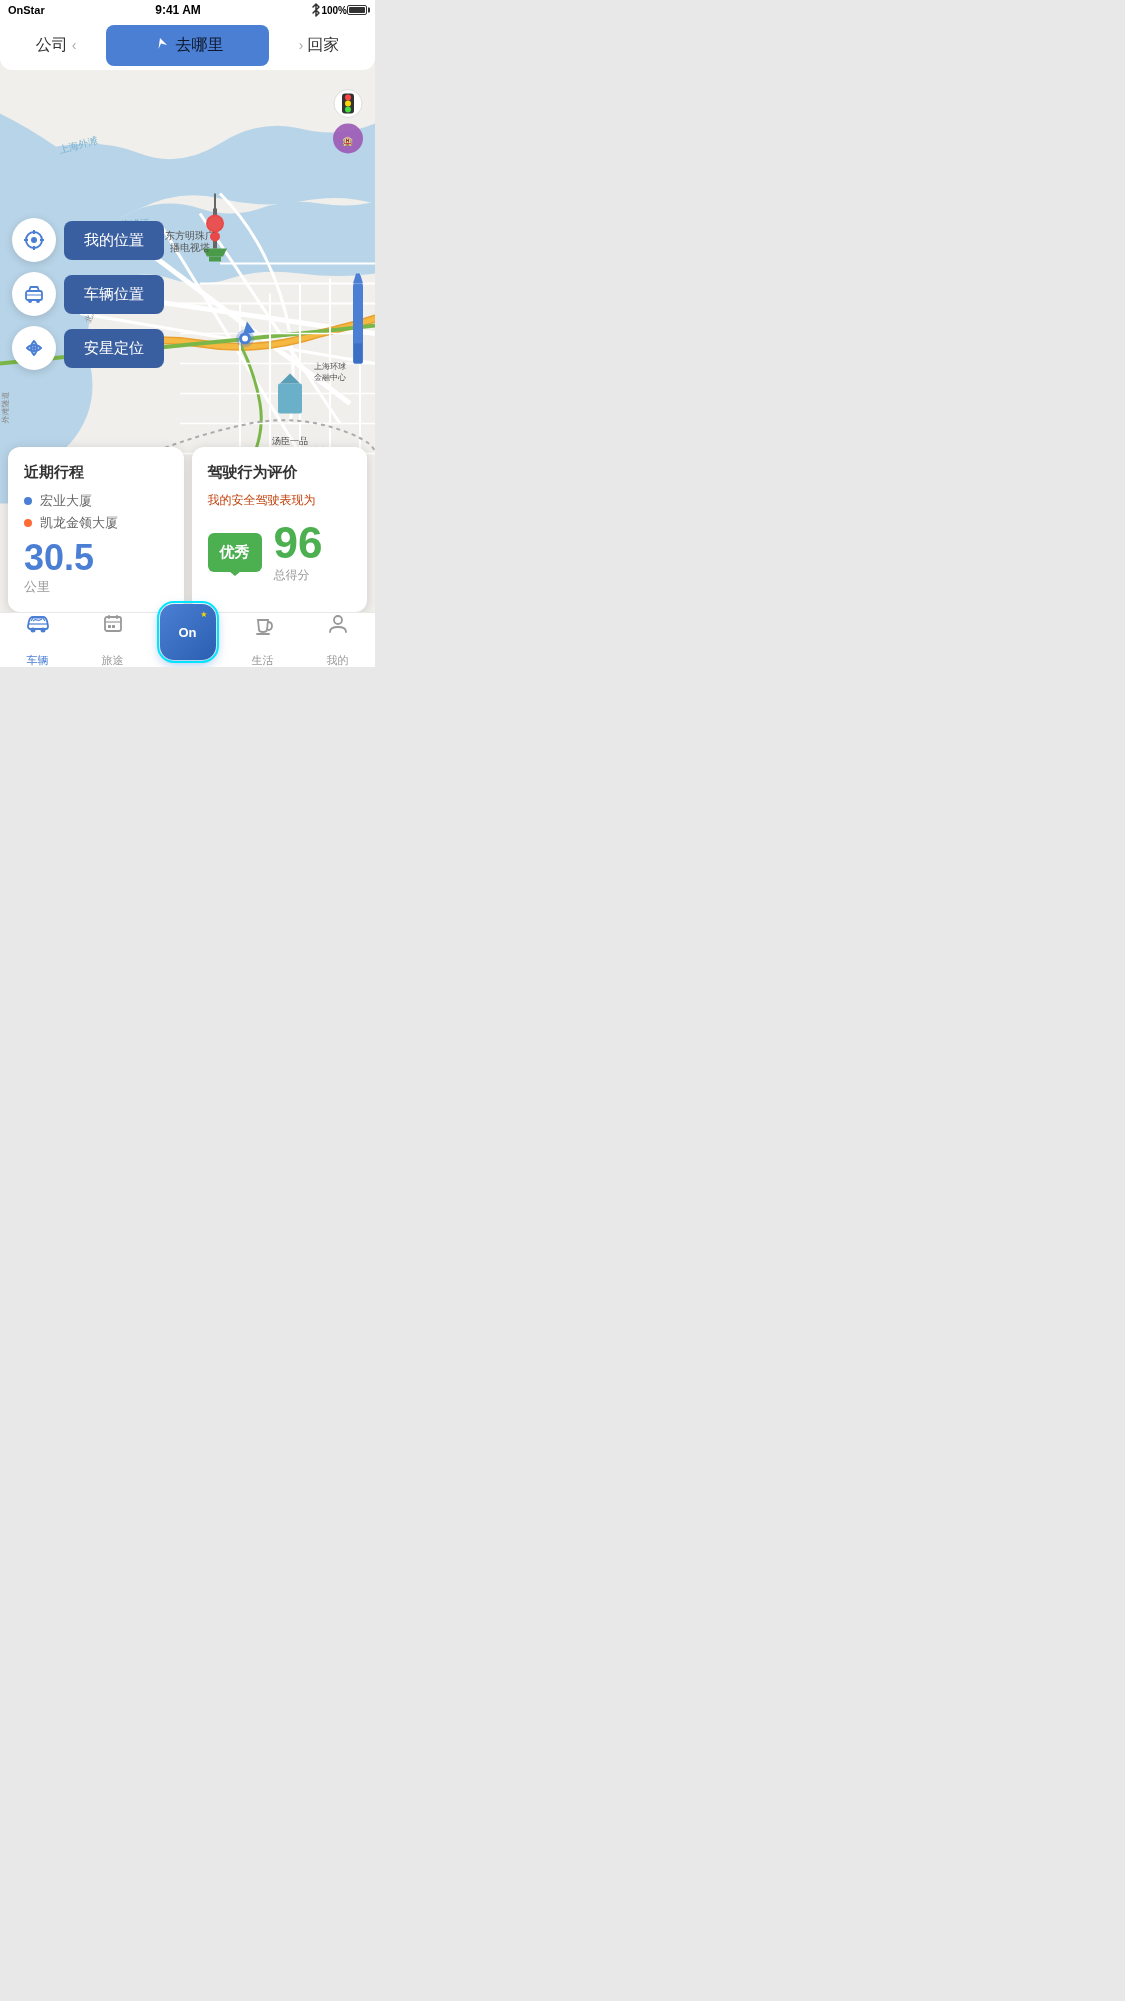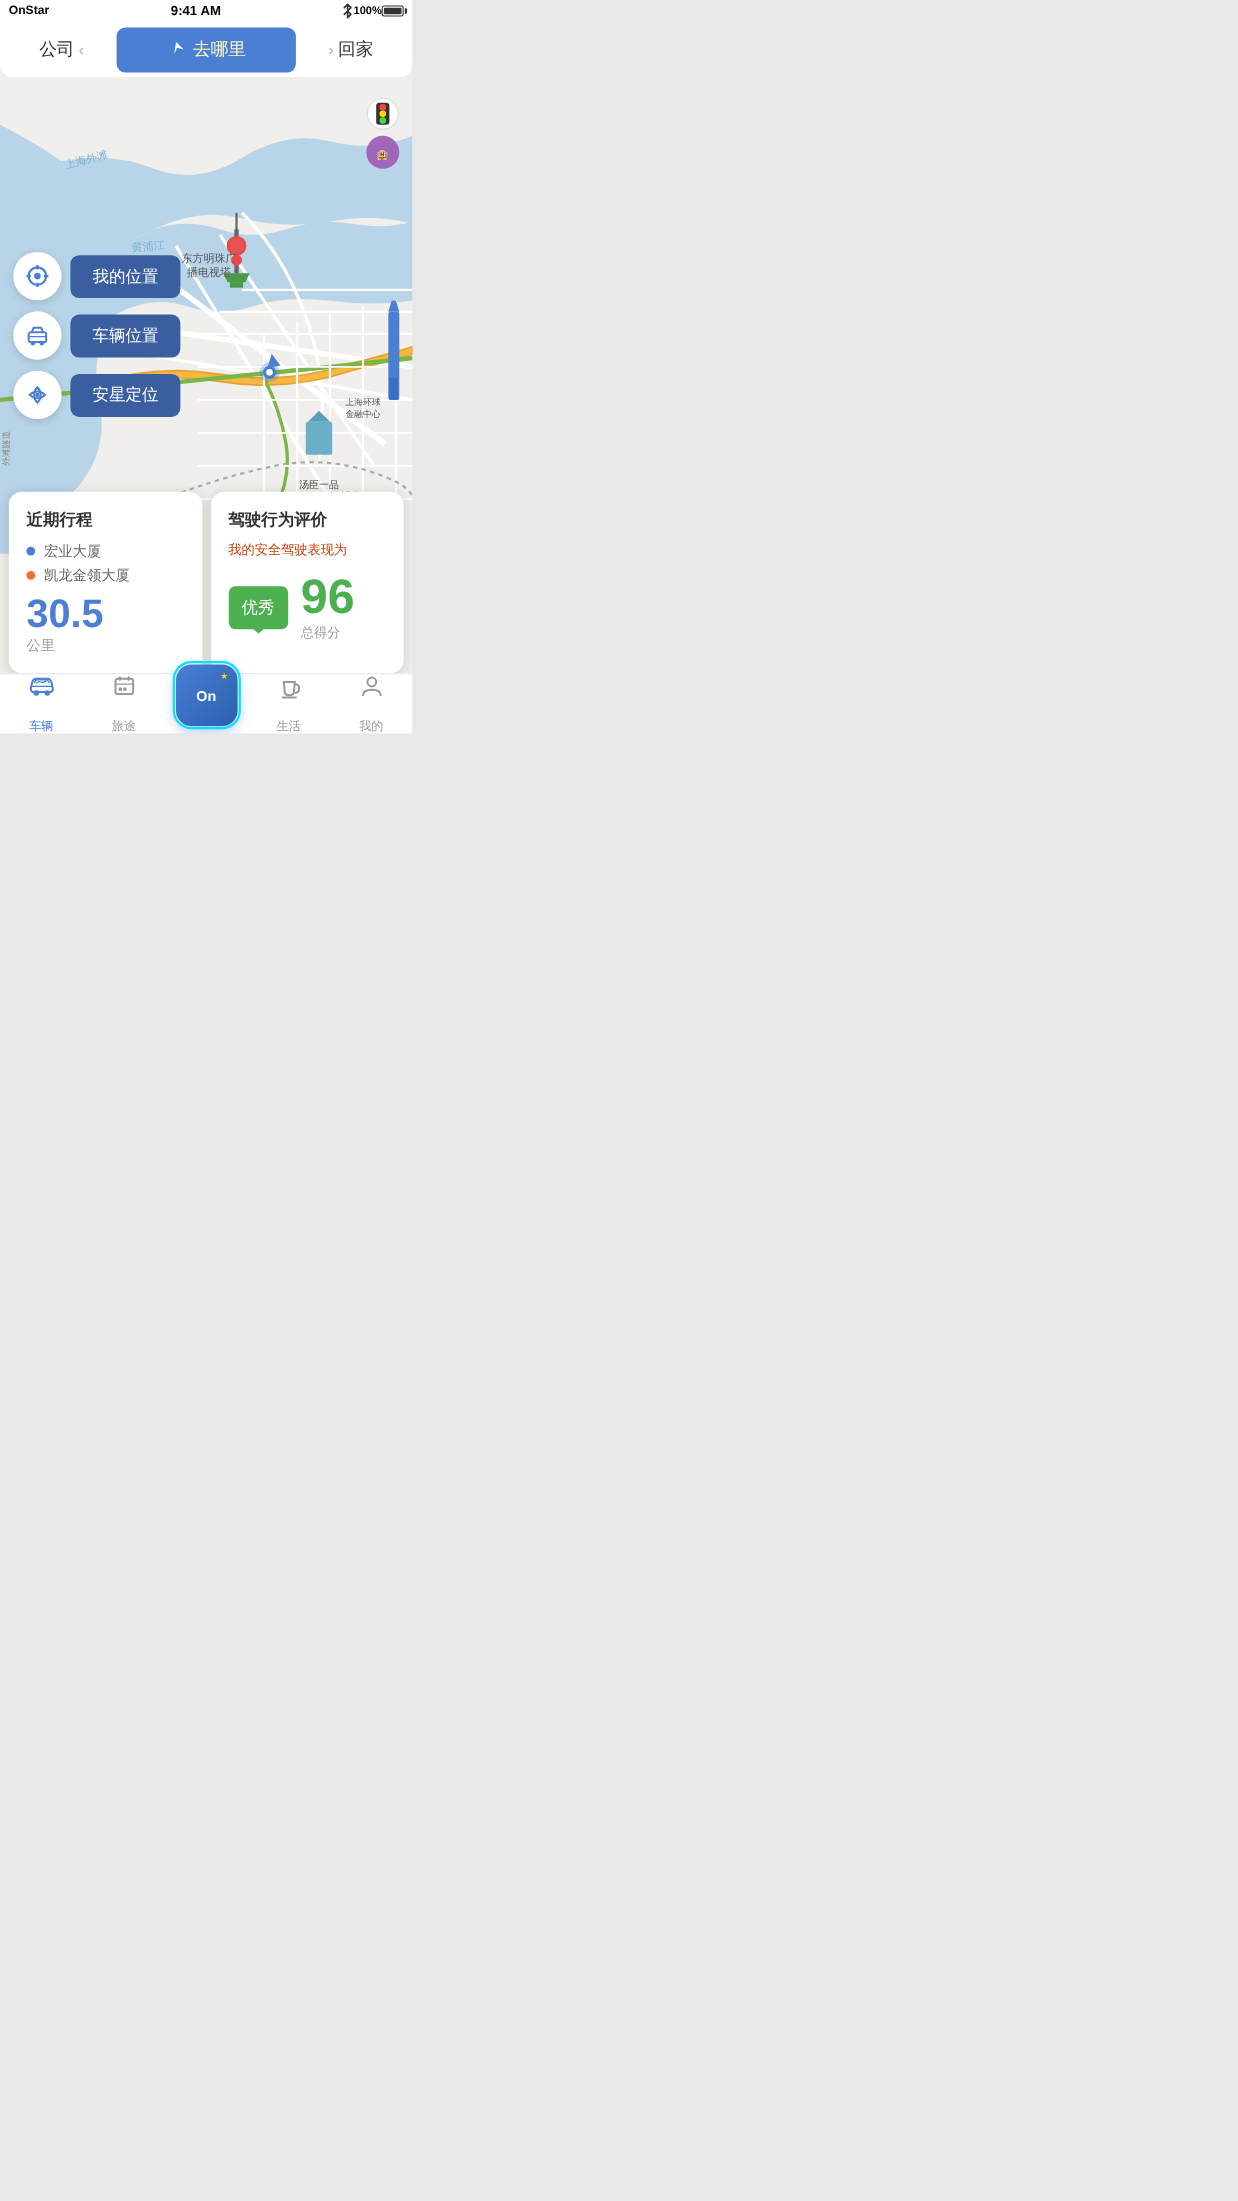--- a/index.html
+++ b/index.html
@@ -117,21 +117,21 @@
       background: #4a7fd4;
       border-radius: 8px;
       padding: 10px 20px;
       display: flex;
       align-items: center;
       gap: 8px;
       flex: 1.4;
       justify-content: center;
     }
     .nav-center-btn span {
-      color: #fef9c3;
+      color: #0f172a;
       font-size: 16px;
       font-weight: 500;
     }
     .nav-home {
       flex: 1;
       display: flex;
       align-items: center;
       justify-content: center;
       font-size: 16px;
       color: #333;
@@ -267,21 +267,21 @@
       display: flex;
       align-items: center;
       gap: 12px;
     }
     .badge-excellent {
       background: #4caf50;
       color: white;
       padding: 10px 12px;
       border-radius: 6px;
       font-size: 15px;
-      font-weight: 400;
+      font-weight: 700;
       position: relative;
     }
     .badge-excellent::after {
       content: '';
       position: absolute;
       bottom: -4px;
       left: 50%;
       transform: translateX(-50%);
       width: 0;
       height: 0;
@@ -530,21 +530,21 @@
 
     <text x="310" y="400" font-size="9" fill="#888" font-family="PingFang SC, sans-serif">浦东</text>
 
     <text x="200" y="450" font-size="9" fill="#888" font-family="PingFang SC, sans-serif">民</text>
     <text x="215" y="450" font-size="9" fill="#888" font-family="PingFang SC, sans-serif">中山</text>
 
     <text x="315" y="455" font-size="8" fill="#888" font-family="PingFang SC, sans-serif">浦东路隧道</text>
   </svg>
 </div>
 
-<div class="map-left-controls" style="top: 229px;">
+<div class="map-left-controls" style="top: 218px;">
   <div class="map-control-row">
     <div class="map-icon-btn">
       <svg width="22" height="22" viewBox="0 0 22 22">
         <circle cx="11" cy="11" r="8" fill="none" stroke="#4a7fd4" stroke-width="2"></circle>
         <circle cx="11" cy="11" r="3" fill="#4a7fd4"></circle>
         <line x1="11" y1="1" x2="11" y2="5" stroke="#4a7fd4" stroke-width="2"></line>
         <line x1="11" y1="17" x2="11" y2="21" stroke="#4a7fd4" stroke-width="2"></line>
         <line x1="1" y1="11" x2="5" y2="11" stroke="#4a7fd4" stroke-width="2"></line>
         <line x1="17" y1="11" x2="21" y2="11" stroke="#4a7fd4" stroke-width="2"></line>
       </svg>

